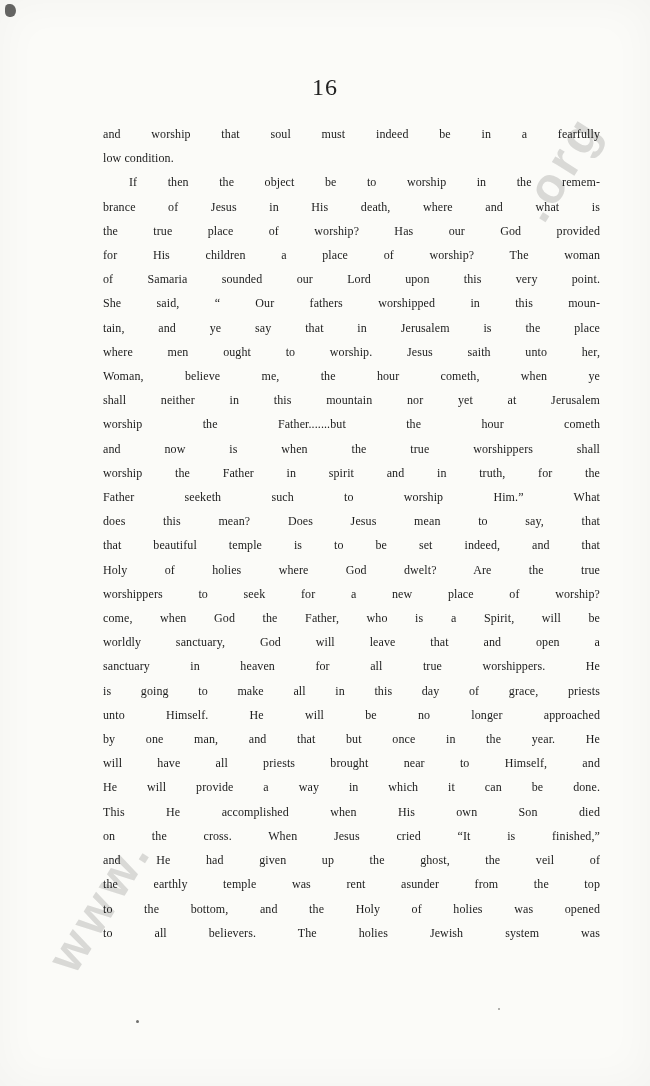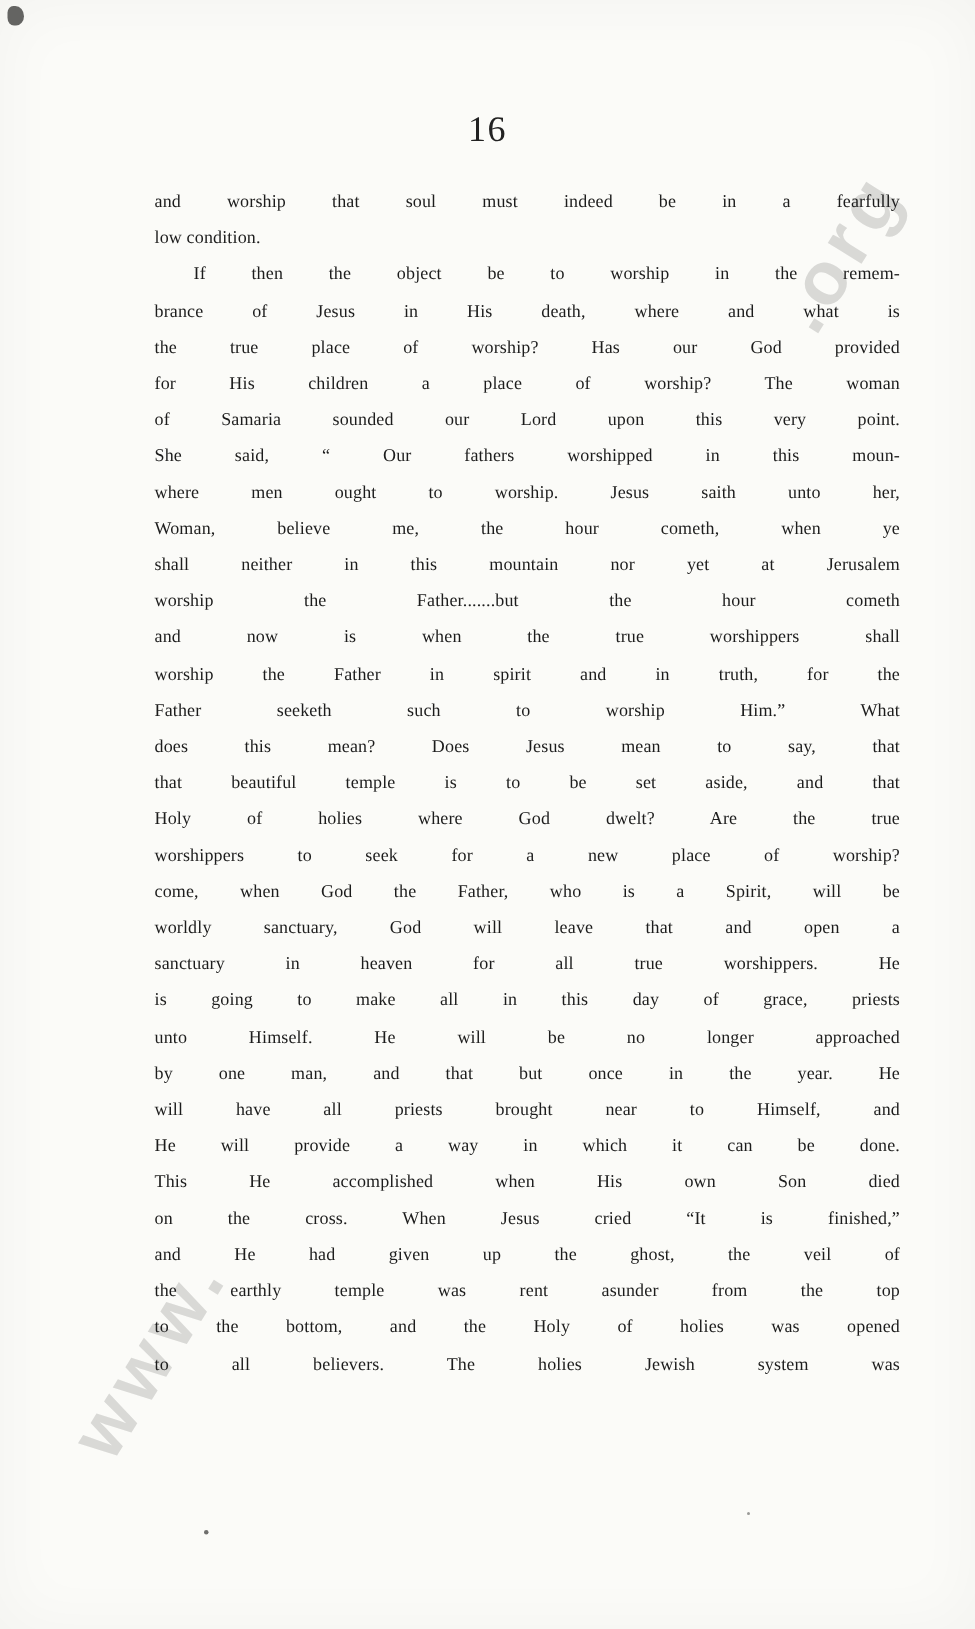--- a/index.html
+++ b/index.html
@@ -108,29 +108,30 @@
 
   <div class="text-block">
       <div class="line">and worship that soul must indeed be in a fearfully</div>
       <div class="line para-end">low condition.</div>
       <div class="line indent">If then the object be to worship in the remem-</div>
       <div class="line">brance of Jesus in His death, where and what is</div>
       <div class="line">the true place of worship?  Has our God provided</div>
       <div class="line">for His children a place of worship?  The woman</div>
       <div class="line">of Samaria sounded our Lord upon this very point.</div>
       <div class="line">She said, “ Our fathers worshipped in this moun-</div>
+      <div class="line">tain, and ye say that in Jerusalem is the place</div>
       <div class="line">where men ought to worship.  Jesus saith unto her,</div>
       <div class="line">Woman, believe me, the hour cometh, when ye</div>
       <div class="line">shall neither in this mountain nor yet at Jerusalem</div>
       <div class="line">worship the Father.......but the hour cometh</div>
       <div class="line">and now is when the true worshippers shall</div>
       <div class="line">worship the Father in spirit and in truth, for the</div>
       <div class="line">Father seeketh such to worship Him.”  What</div>
       <div class="line">does this mean?  Does Jesus mean to say, that</div>
-      <div class="line">that beautiful temple is to be set aside, and that</div>
+      <div class="line">that beautiful temple is to be set indeed, and that</div>
       <div class="line">Holy of holies where God dwelt?  Are the true</div>
       <div class="line">worshippers to seek for a new place of worship?</div>
       <div class="line">come, when God the Father, who is a Spirit, will be</div>
       <div class="line">worldly sanctuary, God will leave that and open a</div>
       <div class="line">sanctuary in heaven for all true worshippers.  He</div>
       <div class="line">is going to make all in this day of grace, priests</div>
       <div class="line">unto Himself.  He will be no longer approached</div>
       <div class="line">by one man, and that but once in the year.  He</div>
       <div class="line">will have all priests brought near to Himself, and</div>
       <div class="line">He will provide a way in which it can be done.</div>

